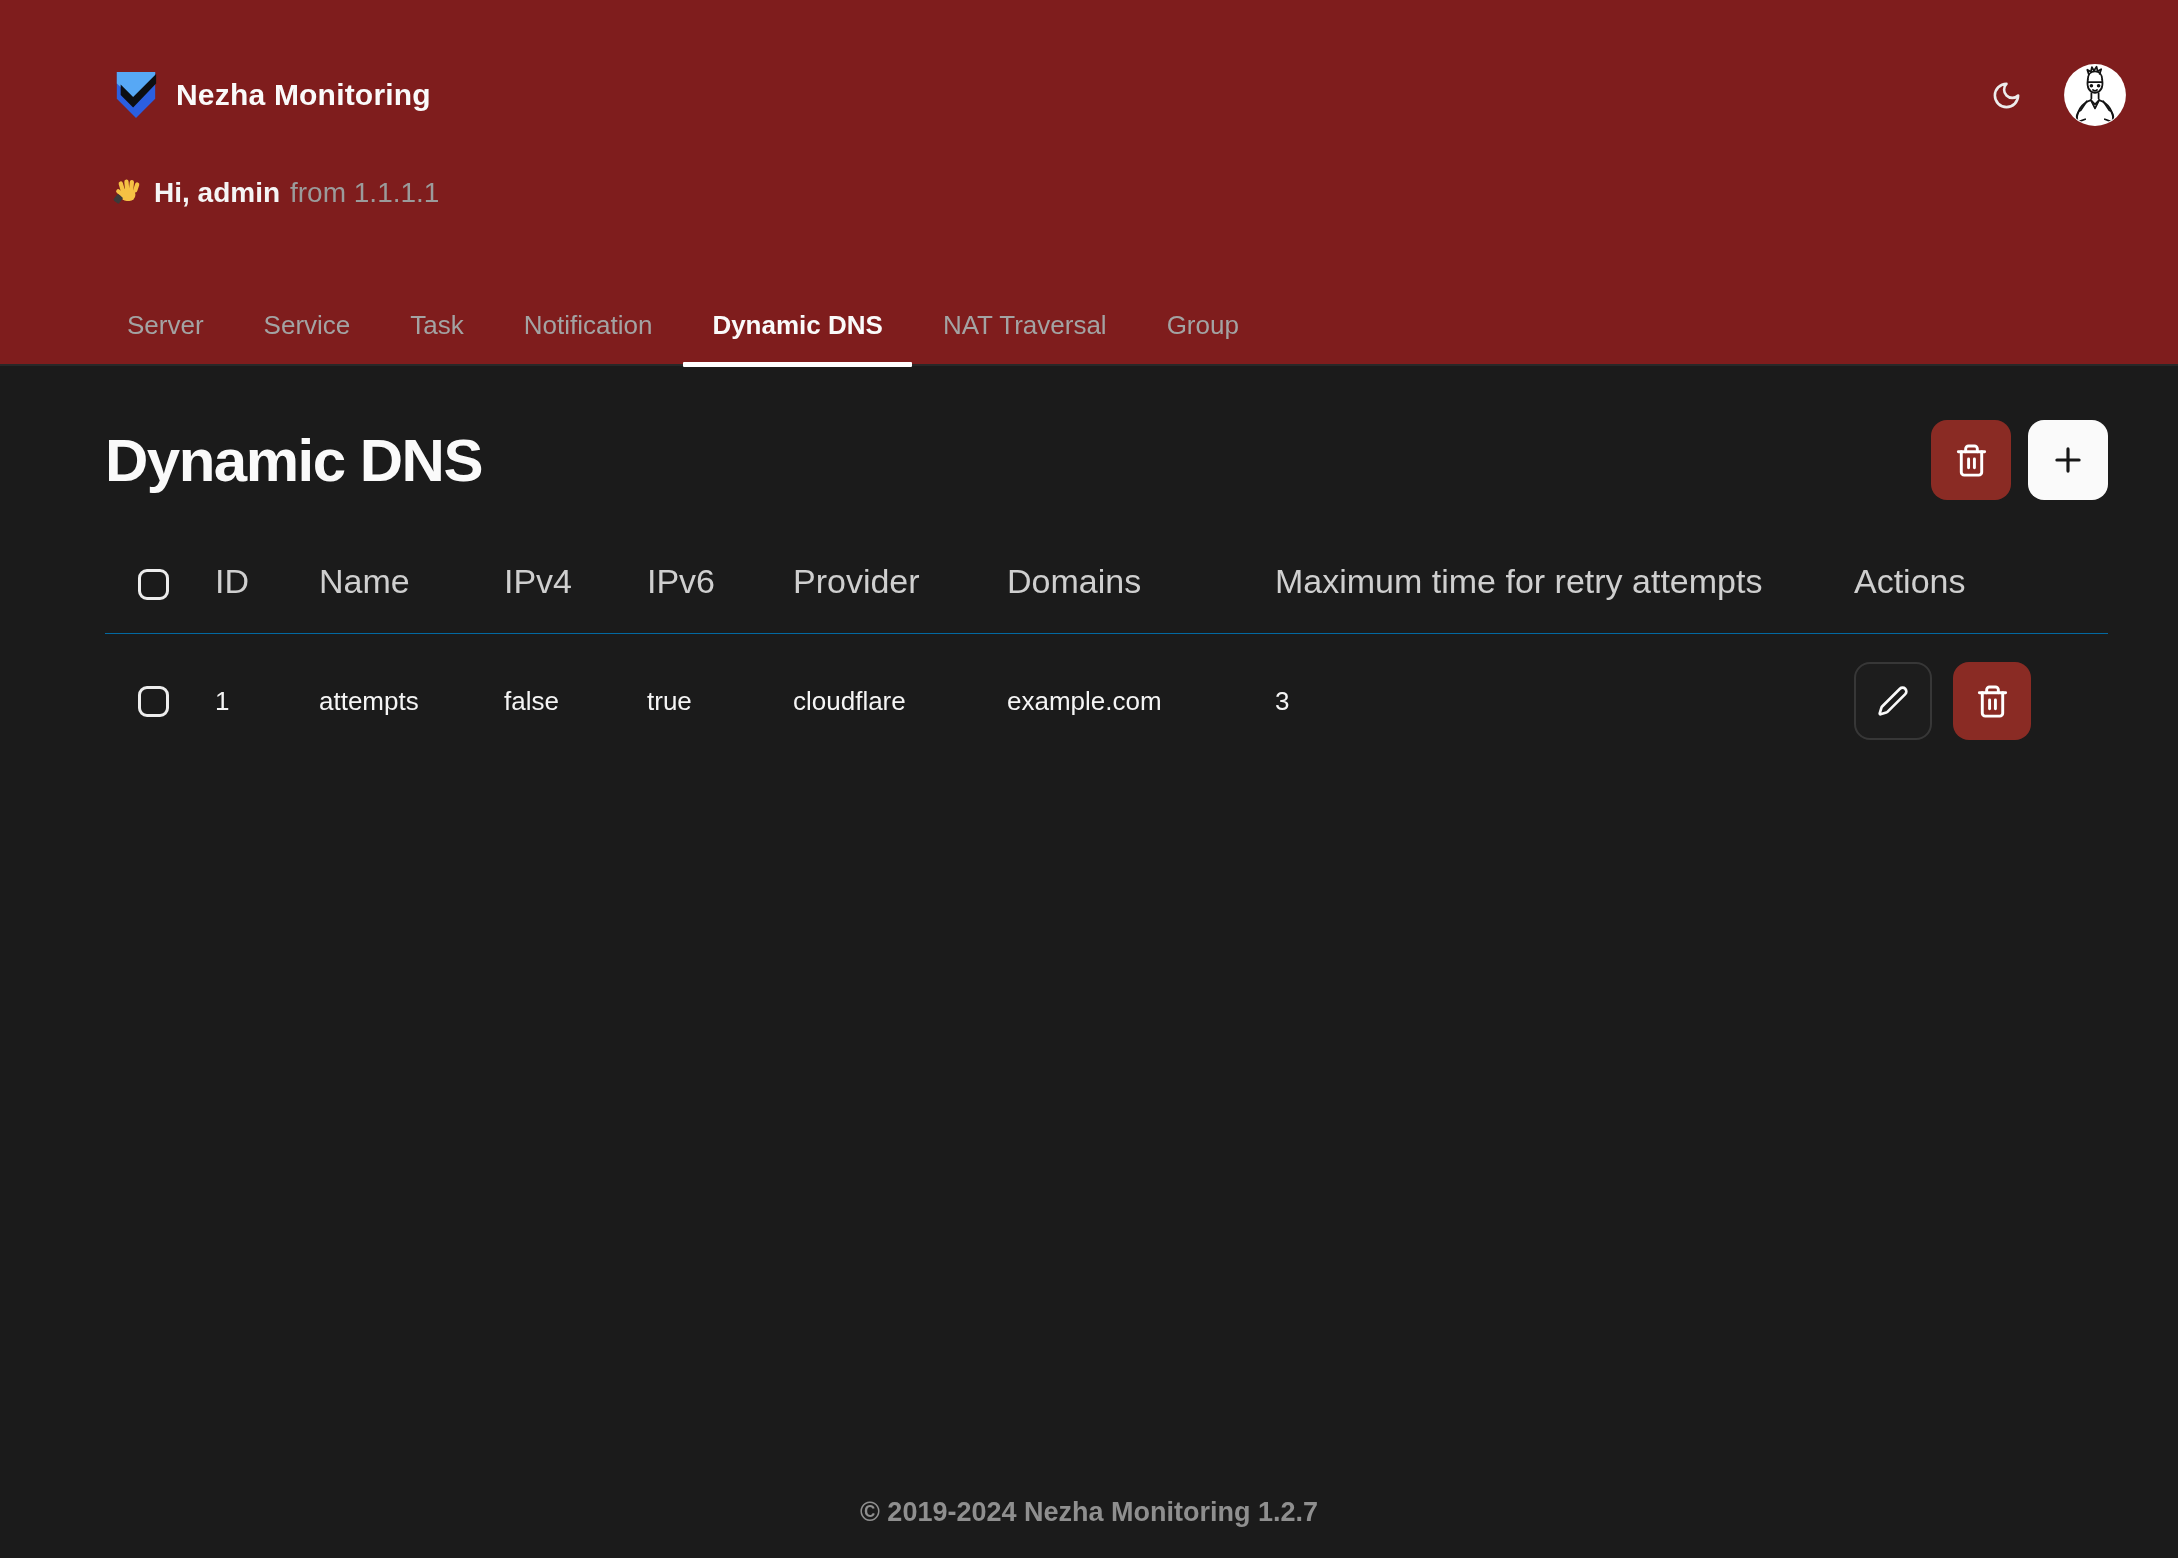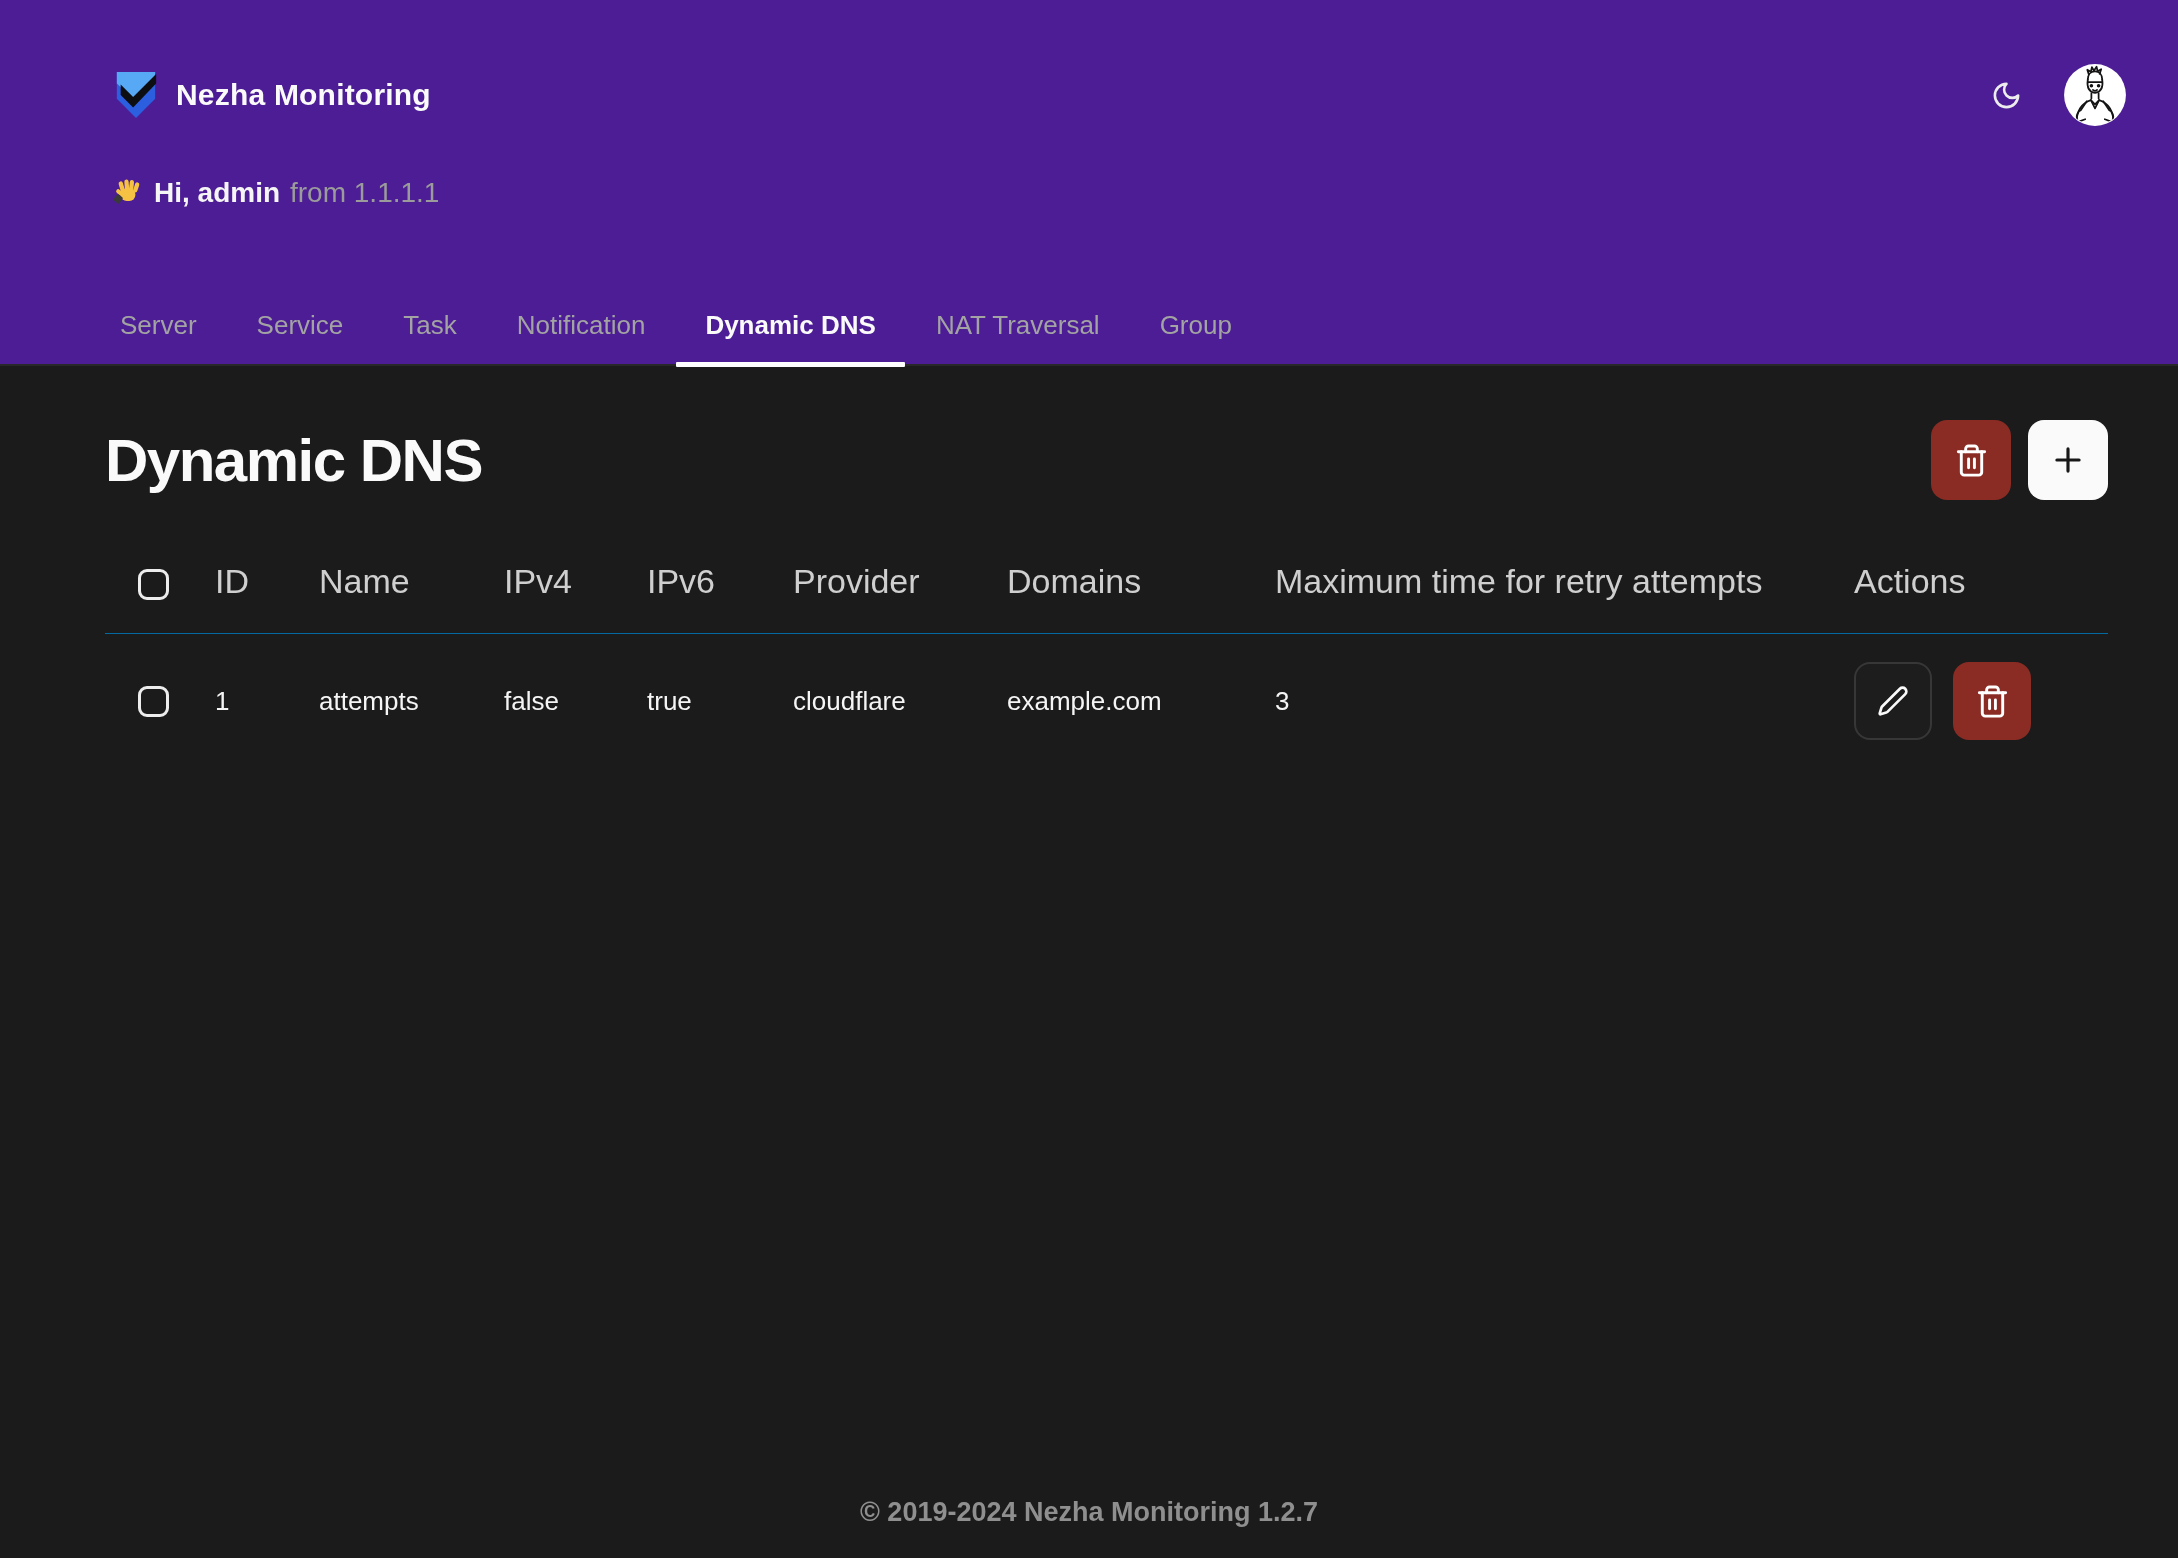--- a/index.html
+++ b/index.html
@@ -8,21 +8,21 @@
     width: 2178px; height: 1558px;
     background: #1b1b1b;
     font-family: "Liberation Sans", "DejaVu Sans", sans-serif;
     position: relative;
     -webkit-font-smoothing: antialiased;
   }
 
   
   .header {
     height: 366px;
-    background: #4c1d95;
+    background: #7f1d1d;
     border-bottom: 2px solid #282828;
     position: relative;
   }
   .topbar {
     display: flex; align-items: center; justify-content: space-between;
     padding: 62px 50px 0 113px;
   }
   .brand { display: flex; align-items: center; gap: 17px; }
   .logo { width: 46px; height: 50px; display: block; }
   .brand-name { font-size: 30px; font-weight: 700; color: #fafafa; letter-spacing: 0.2px; }
@@ -40,21 +40,21 @@
 
   .greeting {
     padding-left: 113px; margin-top: 44px;
     font-size: 28px; line-height: 41px;
   }
   .greeting-row { display: flex; align-items: center; gap: 10px; }
   .wave { width: 31px; height: 31px; display: inline-block; }
   .t-strong { color: #f5f5f5; font-weight: 700; }
   .t-dim { color: #9b9b9b; font-weight: 400; }
 
-  .tabs { position: absolute; bottom: 0; left: 90px; display: flex; }
+  .tabs { position: absolute; bottom: 0; left: 97px; display: flex; }
   .tab {
     padding: 0 30px 23px 30px;
     font-size: 26px; font-weight: 500; color: #a3a3a3;
     position: relative; cursor: pointer; white-space: nowrap;
   }
   .tab.active { color: #fafafa; font-weight: 700; }
   .tab.active::after {
     content: ""; position: absolute; left: 1px; right: 1px; bottom: -3px;
     height: 5px; background: #ffffff; border-radius: 1px;
   }

